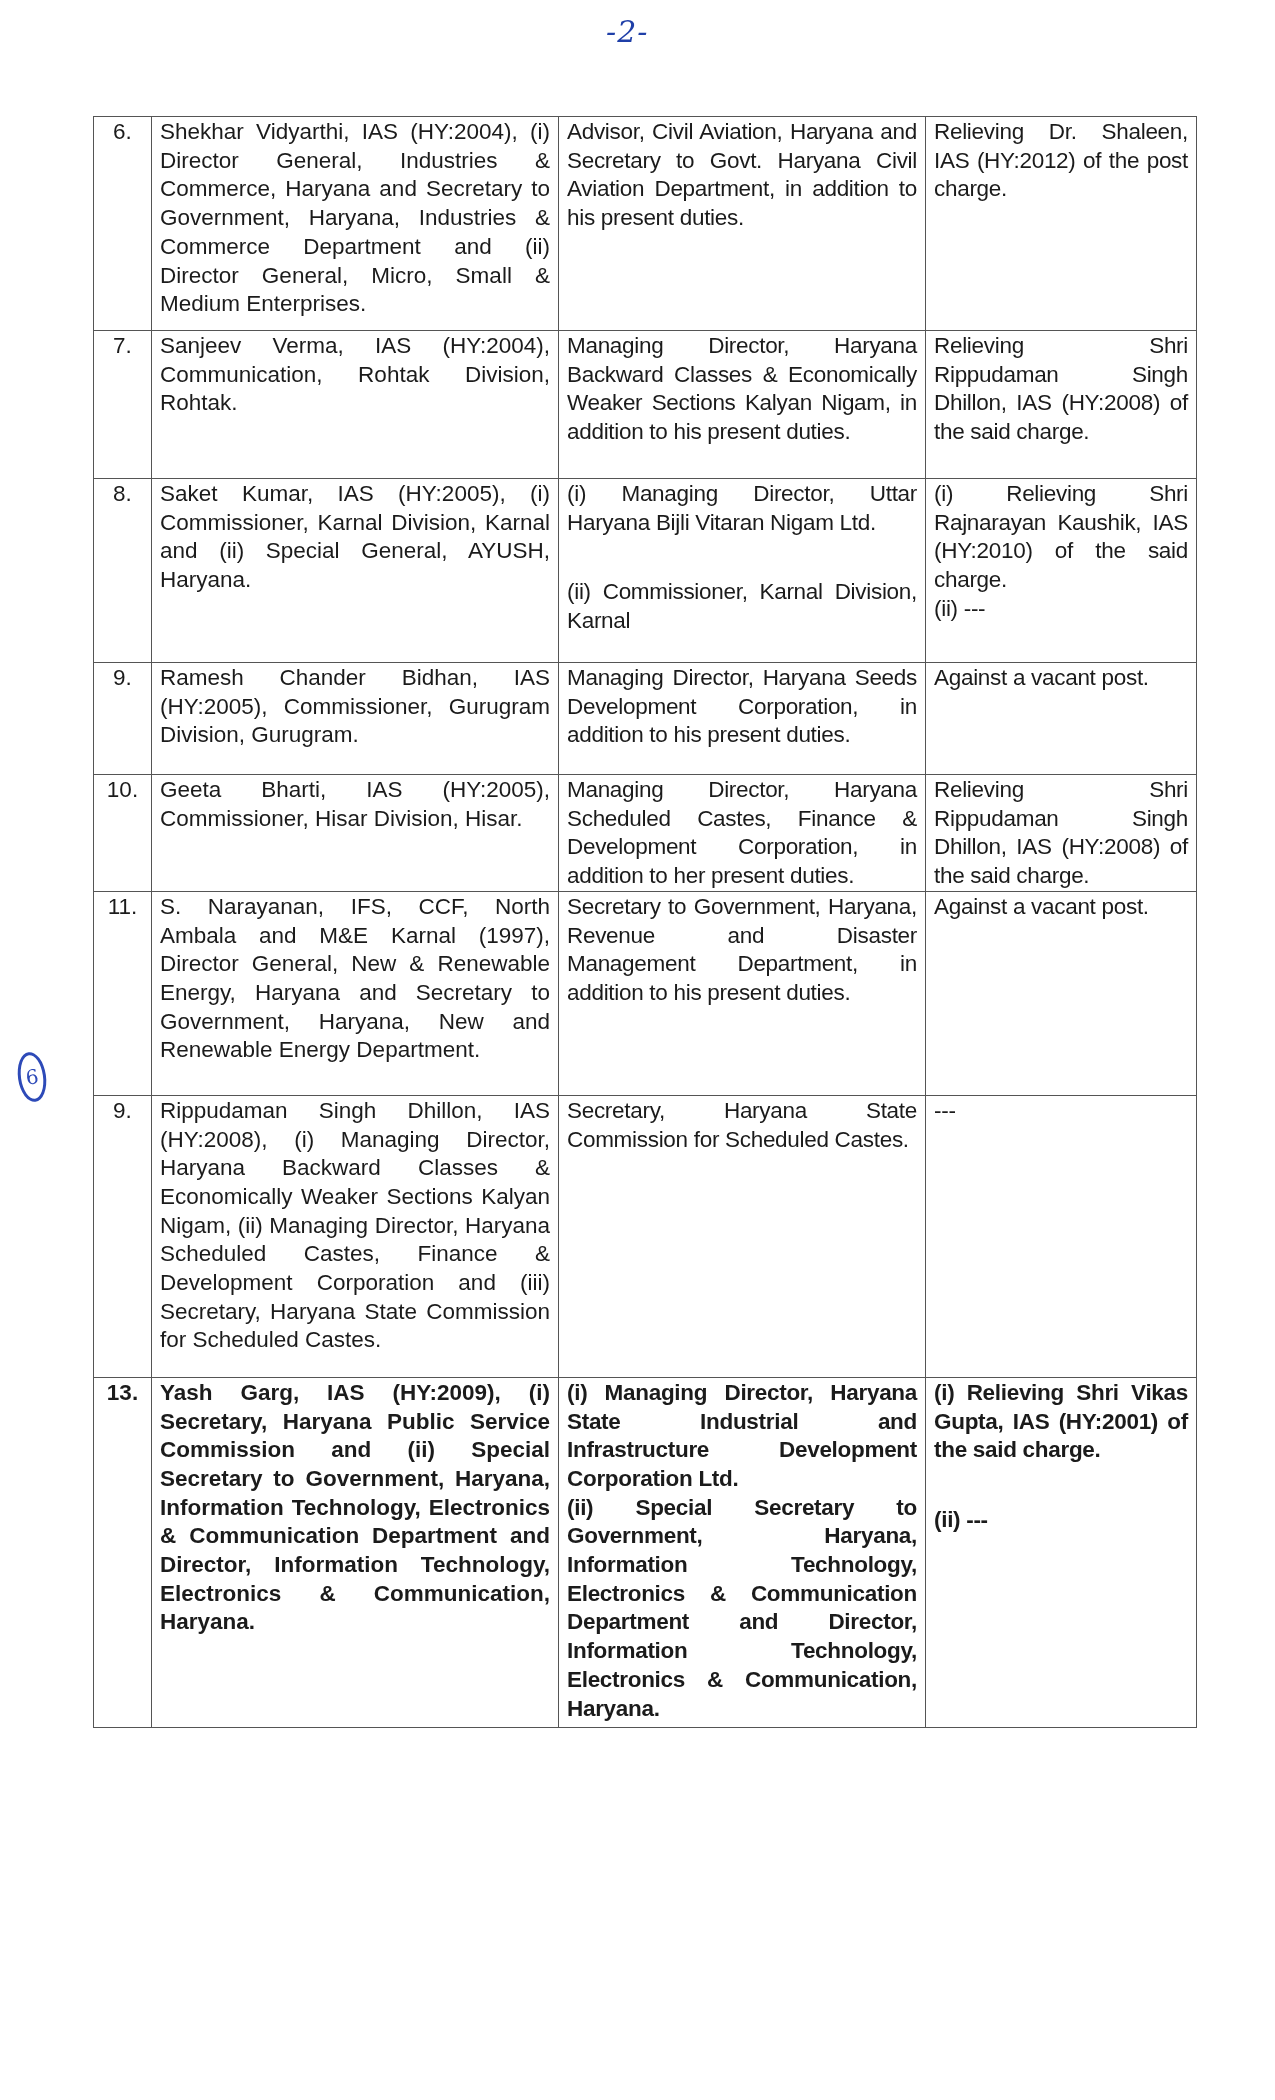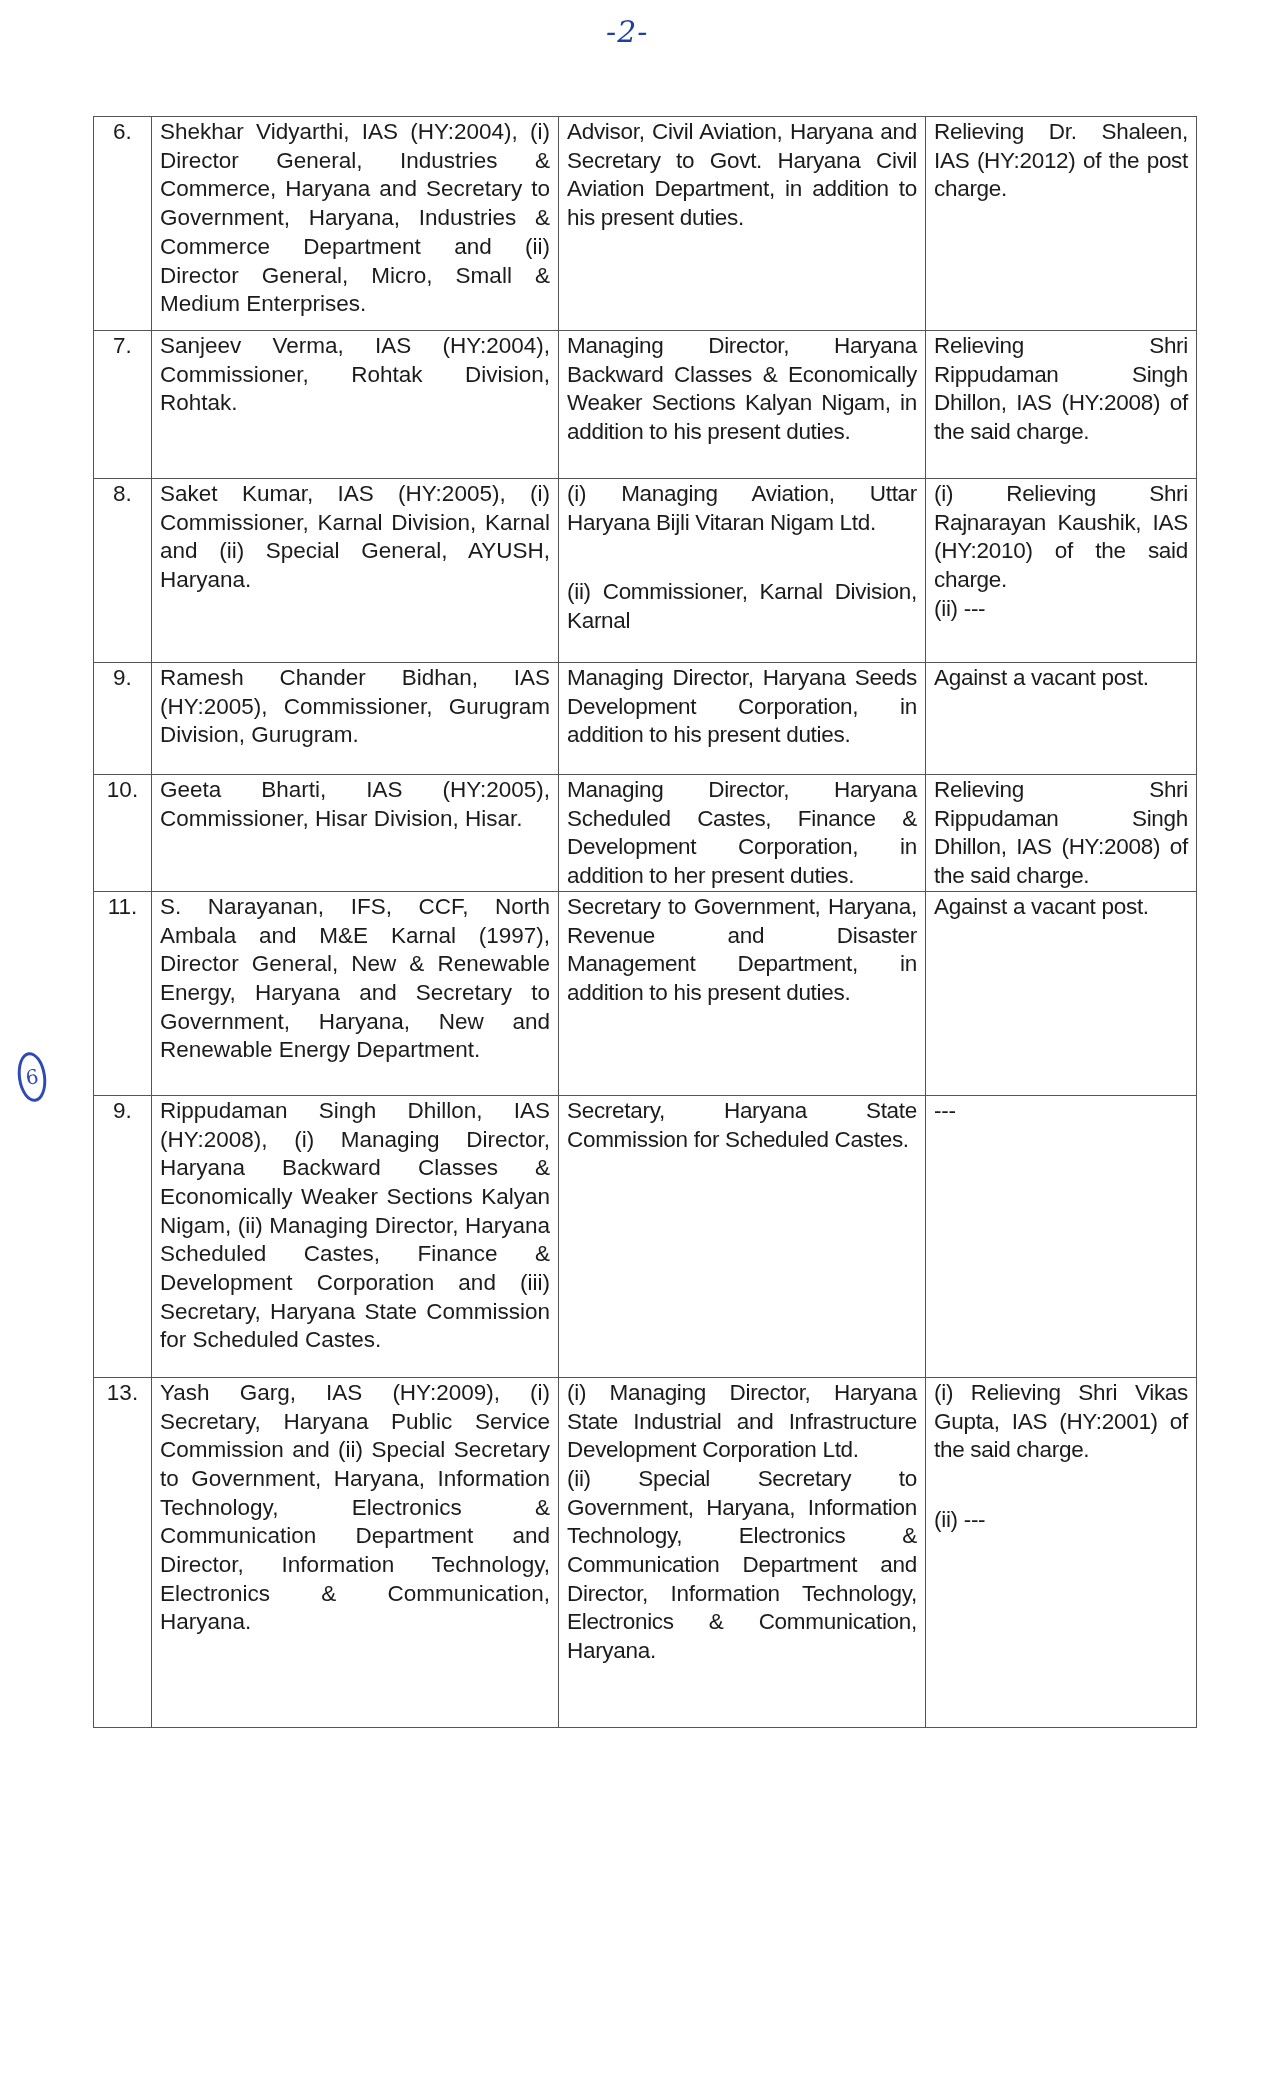--- a/index.html
+++ b/index.html
@@ -54,33 +54,33 @@
     <td class="officer">Shekhar Vidyarthi, IAS (HY:2004), (i) Director General, Industries &amp; Commerce, Haryana and Secretary to Government, Haryana, Industries &amp; Commerce Department and (ii) Director General, Micro, Small &amp; Medium Enterprises.</td>
     <td class="post">
           <span class="para">Advisor, Civil Aviation, Haryana and Secretary to Govt. Haryana Civil Aviation Department, in addition to his present duties.</span>
         </td>
     <td class="remark">
           <span class="para">Relieving Dr. Shaleen, IAS (HY:2012) of the post charge.</span>
         </td>
   </tr>
       <tr style="height: 148px;">
     <td class="no">7.</td>
-    <td class="officer">Sanjeev Verma, IAS (HY:2004), Commissioner, Rohtak Division, Rohtak.</td>
+    <td class="officer">Sanjeev Verma, IAS (HY:2004), Communication, Rohtak Division, Rohtak.</td>
     <td class="post">
           <span class="para">Managing Director, Haryana Backward Classes &amp; Economically Weaker Sections Kalyan Nigam, in addition to his present duties.</span>
         </td>
     <td class="remark">
           <span class="para">Relieving Shri Rippudaman Singh Dhillon, IAS (HY:2008) of the said charge.</span>
         </td>
   </tr>
       <tr style="height: 184px;">
     <td class="no">8.</td>
     <td class="officer">Saket Kumar, IAS (HY:2005), (i) Commissioner, Karnal Division, Karnal and (ii) Special General, AYUSH, Haryana.</td>
     <td class="post">
-          <span class="para">(i) Managing Aviation, Uttar Haryana Bijli Vitaran Nigam Ltd.</span>
+          <span class="para">(i) Managing Director, Uttar Haryana Bijli Vitaran Nigam Ltd.</span>
           <span class="para">(ii) Commissioner, Karnal Division, Karnal</span>
         </td>
     <td class="remark">
           <span class="para tight">(i) Relieving Shri Rajnarayan Kaushik, IAS (HY:2010) of the said charge.</span>
           <span class="para tight">(ii) ---</span>
         </td>
   </tr>
       <tr style="height: 112px;">
     <td class="no">9.</td>
     <td class="officer">Ramesh Chander Bidhan, IAS (HY:2005), Commissioner, Gurugram Division, Gurugram.</td>
@@ -114,21 +114,21 @@
       <tr style="height: 282px;">
     <td class="no">9.</td>
     <td class="officer">Rippudaman Singh Dhillon, IAS (HY:2008), (i) Managing Director, Haryana Backward Classes &amp; Economically Weaker Sections Kalyan Nigam, (ii) Managing Director, Haryana Scheduled Castes, Finance &amp; Development Corporation and (iii) Secretary, Haryana State Commission for Scheduled Castes.</td>
     <td class="post">
           <span class="para">Secretary, Haryana State Commission for Scheduled Castes.</span>
         </td>
     <td class="remark">
           <span class="para">---</span>
         </td>
   </tr>
-      <tr style="height: 350px;">
+      <tr style="height: 350px; font-weight: bold;">
     <td class="no">13.</td>
     <td class="officer">Yash Garg, IAS (HY:2009), (i) Secretary, Haryana Public Service Commission and (ii) Special Secretary to Government, Haryana, Information Technology, Electronics &amp; Communication Department and Director, Information Technology, Electronics &amp; Communication, Haryana.</td>
     <td class="post">
           <span class="para tight">(i) Managing Director, Haryana State Industrial and Infrastructure Development Corporation Ltd.</span>
           <span class="para tight">(ii) Special Secretary to Government, Haryana, Information Technology, Electronics &amp; Communication Department and Director, Information Technology, Electronics &amp; Communication, Haryana.</span>
         </td>
     <td class="remark">
           <span class="para">(i) Relieving Shri Vikas Gupta, IAS (HY:2001) of the said charge.</span>
           <span class="para">(ii) ---</span>
         </td>

